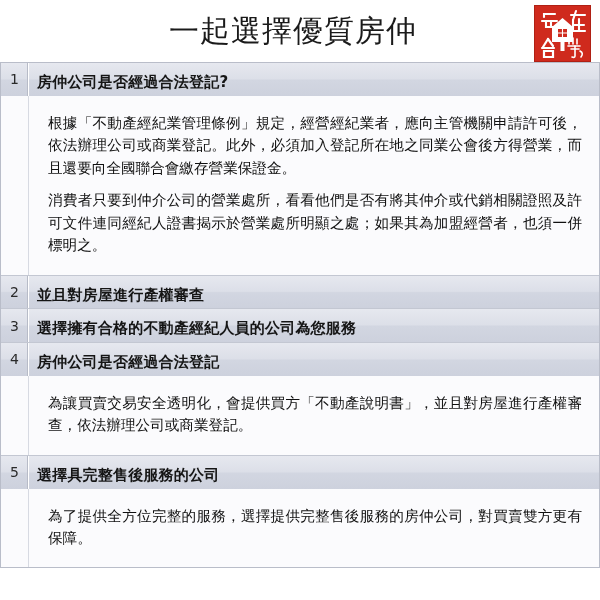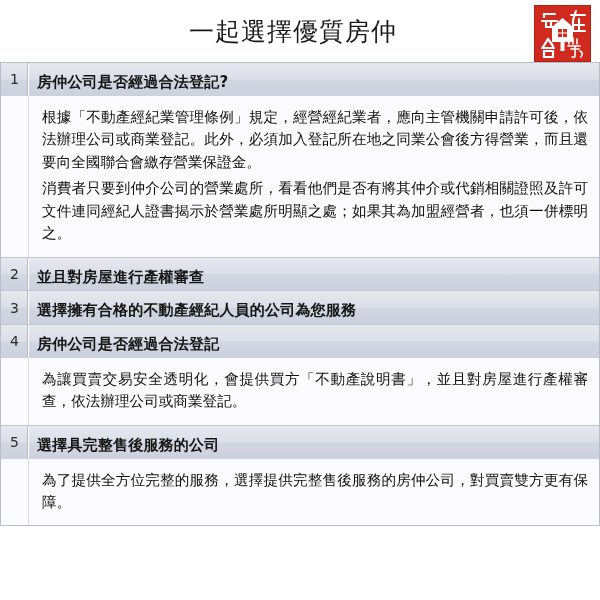--- a/index.html
+++ b/index.html
@@ -24,21 +24,21 @@
   
   .header {
     position: relative;
     height: 62px;
     background: #ffffff;
     display: flex;
     align-items: center;
     justify-content: center;
   }
   .page-title {
-    font-size: 25px;
+    font-size: 30px;
     font-weight: 400;
     color: #1a1a1a;
     letter-spacing: 1px;
     line-height: 1;
     margin: 0;
     padding-right: 14px;
     white-space: nowrap;
     font-family: "DejaVu Sans", "Liberation Sans", sans-serif;
   }
 
@@ -111,21 +111,21 @@
   .qa-body {
     flex: 1 1 auto;
     padding: 6px 7px 8px 9px;
     font-size: 14.6px;
     line-height: 1.54;
     color: #101010;
     text-align: justify;
     text-justify: inter-character;
   }
   .qa-body p {
-    margin: 4px;
+    margin: 10px;
   }
   .qa-body p + p { margin-top: 1px; }
 </style>
 </head>
 <body>
 
 <div class="page">
 
   <div class="header">
     <h1 class="page-title">一起選擇優質房仲</h1>

